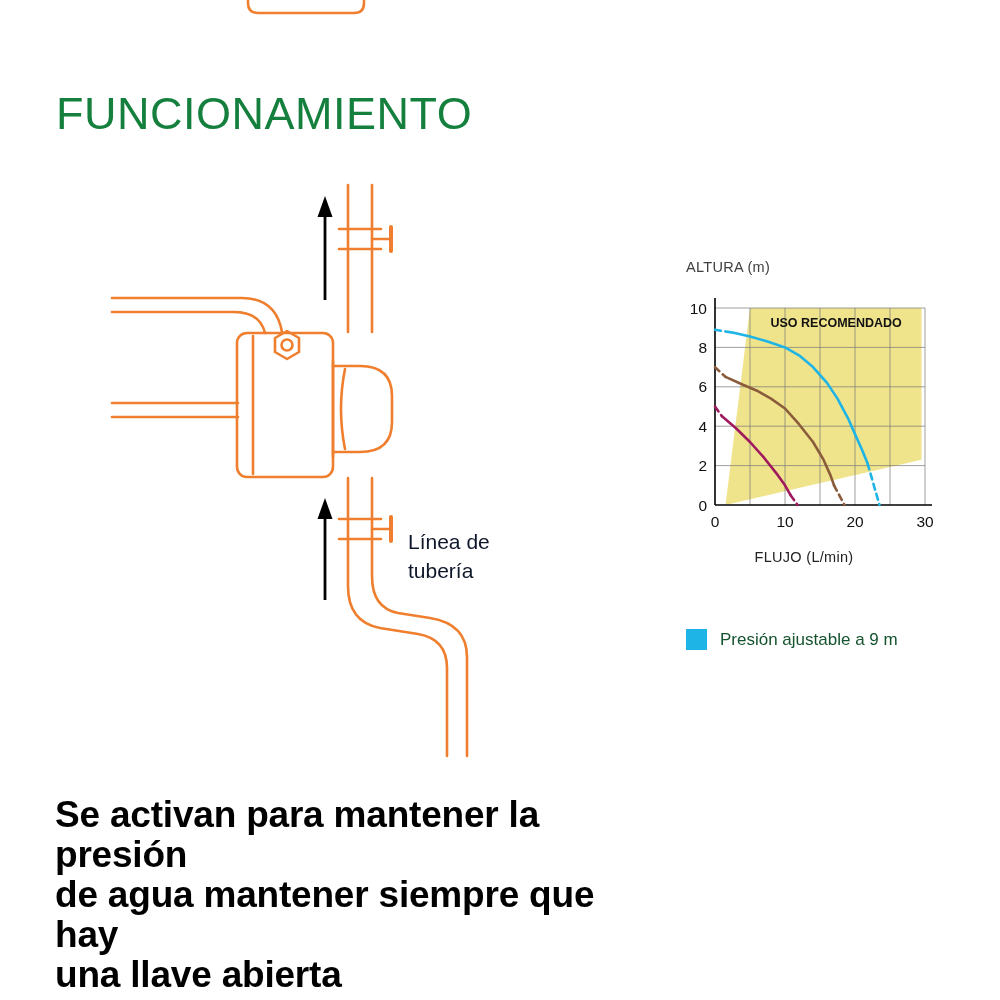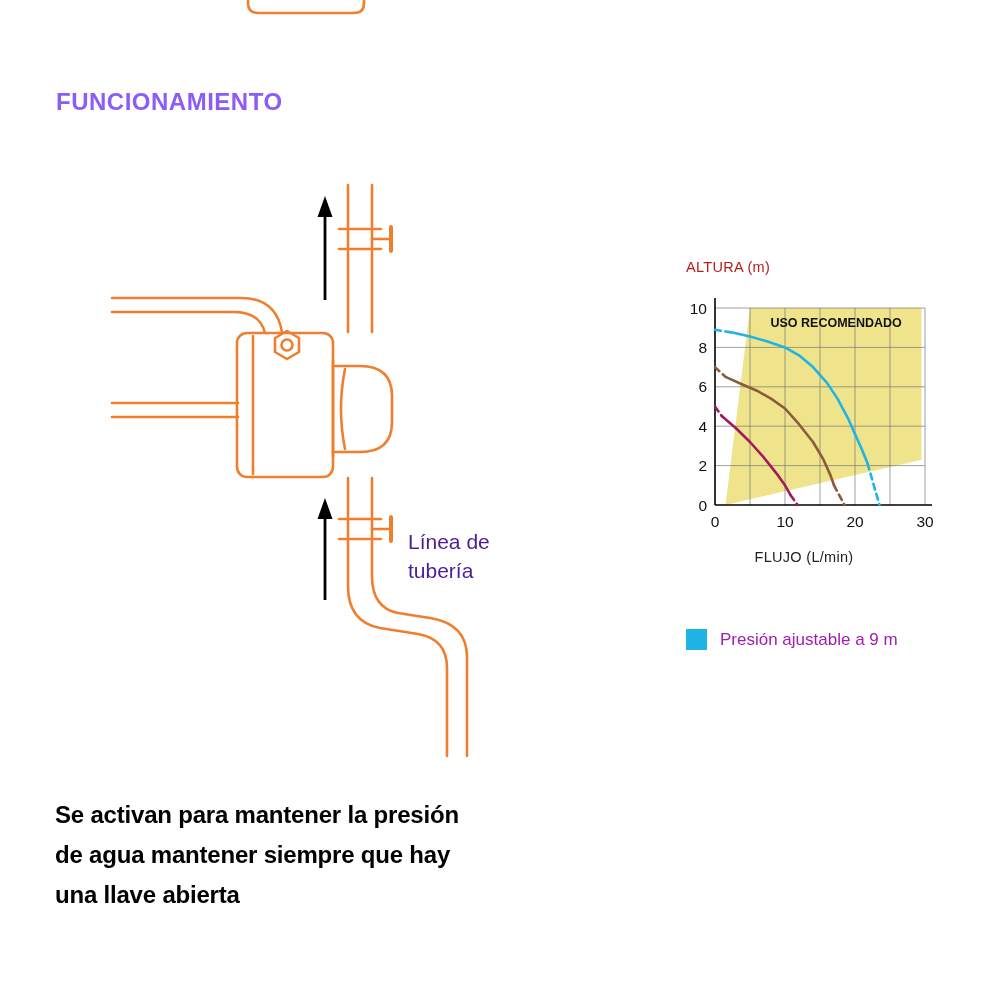--- a/index.html
+++ b/index.html
@@ -7,44 +7,44 @@
   body {
     background:#ffffff;
     font-family:"Liberation Sans", sans-serif;
     position:relative;
     overflow:hidden;
     color:#111;
   }
   .abs { position:absolute; }
   .title {
     left:56px; top:88px;
-    font-size:24px; font-weight:bold; color:#8b5cf6; letter-spacing:.5px;
+    font-size:45px; font-weight:normal; color:#15803d; letter-spacing:.5px;
   }
   .pump-svg { left:60px; top:170px; }
   .frag-svg { left:246px; top:0; }
   .pipe-label {
     left:408px; top:527px; width:100px;
-    font-size:21px; line-height:29px; color:#4c1d95;
+    font-size:21px; line-height:29px; color:#0f172a;
   }
   .ylabel {
     left:686px; top:259px;
-    font-size:14.5px; color:#b91c1c; letter-spacing:.3px;
+    font-size:14.5px; color:#404040; letter-spacing:.3px;
   }
   .plot { left:676px; top:288px; }
   .xlabel {
     left:676px; top:549px; width:256px; text-align:center;
     font-size:14.5px; color:#222; letter-spacing:.3px;
   }
   .legend { left:686px; top:629px; }
   .legend-row { display:flex; align-items:center; height:21px; margin-bottom:19px; }
   .swatch { width:21px; height:21px; margin-right:13px; flex:none; }
-  .legend-label { font-size:17px; color:#a21caf; }
+  .legend-label { font-size:17px; color:#14532d; }
   .footer {
     left:55px; top:795px; width:560px;
-    font-size:24px; font-weight:bold; line-height:40px; color:#000;
+    font-size:37px; font-weight:bold; line-height:40px; color:#000;
     letter-spacing:-0.2px;
   }
   svg text { font-family:"Liberation Sans", sans-serif; }
 </style>
 </head>
 <body>
 
 <svg class="abs frag-svg" width="122" height="20" viewBox="0 0 122 20">
   <path d="M 2 0 V 3 Q 2 13 12 13 H 108 Q 118 13 118 3 V 0" fill="none" stroke="#EF7F2E" stroke-width="2.6"></path>
 </svg>

